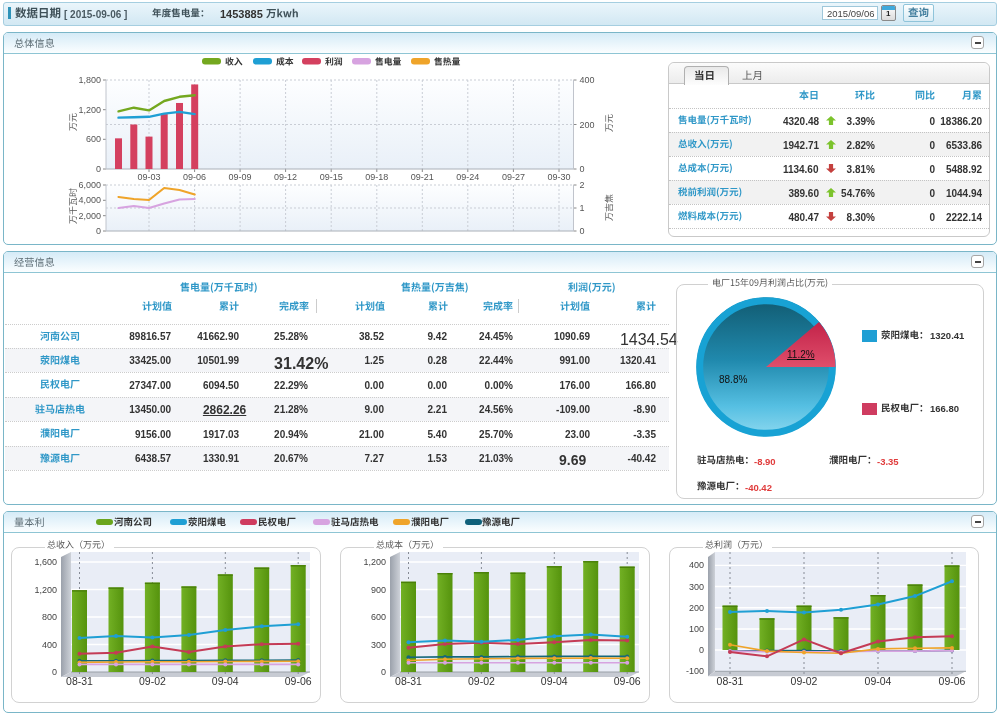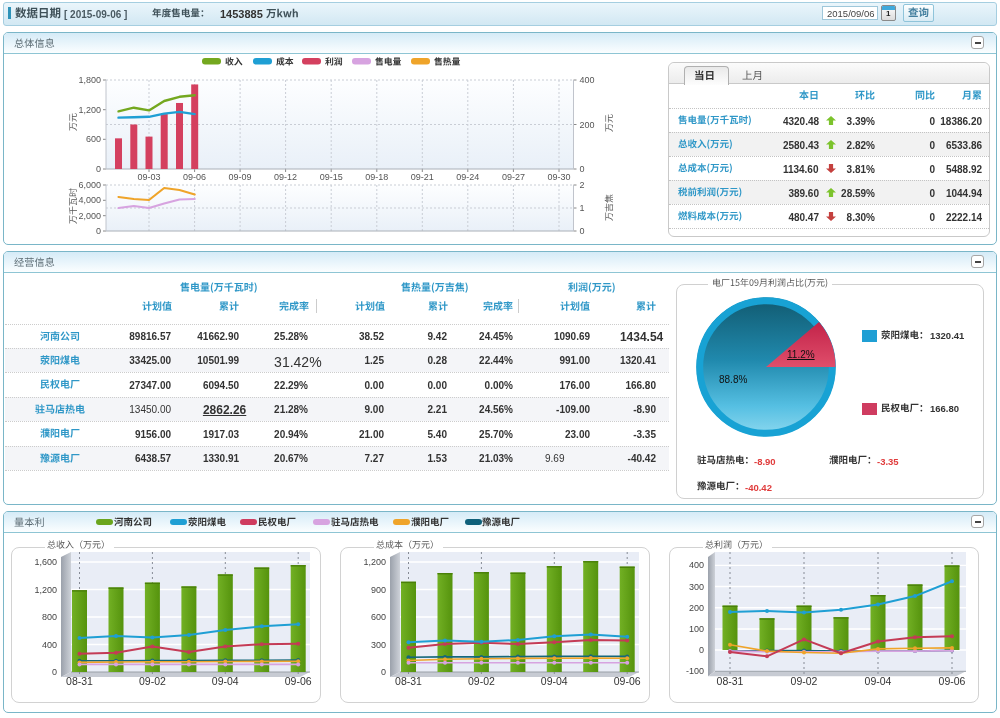--- a/index.html
+++ b/index.html
@@ -431,21 +431,21 @@
     <g fill="#2e97c7" transform="translate(0,8.36) scale(0.00950,-0.00950)">
       <use href="#g52" x="0"></use>
       <use href="#g25" x="1000"></use>
       <use href="#g26" x="2000"></use>
       <use href="#g47" x="3000"></use>
       <use href="#g10" x="3378"></use>
       <use href="#g53" x="4378"></use>
       <use href="#g51" x="5378"></use>
     </g>
   </svg>
-<div class="tx " style="left:782.9px;top:139.5px;font-size:10.0px;color:#333;font-weight:bold;">2580.43</div>
+<div class="tx " style="left:782.9px;top:139.5px;font-size:10.0px;color:#333;font-weight:bold;">1942.71</div>
 <svg class="ab" style="left:826px;top:140.0px" width="10" height="9">
     <path d="M5 0 L10 4.6 L7.1 4.6 L7.1 9 L2.9 9 L2.9 4.6 L0 4.6 Z" fill="#7cc32c"></path>
   </svg>
 <div class="tx " style="left:846.6px;top:139.5px;font-size:10.0px;color:#333;font-weight:bold;">2.82%</div>
 <div class="tx " style="left:929.4px;top:139.5px;font-size:10.0px;color:#333;font-weight:bold;">0</div>
 <div class="tx " style="left:945.9px;top:139.5px;font-size:10.0px;color:#333;font-weight:bold;">6533.86</div>
 <div class="ab" style="left:669px;top:156px;width:320px;height:24px;background:#ffffff;border-top:1px dotted #c3c3c3"></div>
 <svg class="ck" style="left:678.0px;top:163.0px" width="56" height="12">
     <g fill="#2e97c7" transform="translate(0,8.36) scale(0.00950,-0.00950)">
       <use href="#g52" x="0"></use>
@@ -474,21 +474,21 @@
       <use href="#g47" x="4000"></use>
       <use href="#g10" x="4378"></use>
       <use href="#g53" x="5378"></use>
       <use href="#g51" x="6378"></use>
     </g>
   </svg>
 <div class="tx " style="left:788.4px;top:187.5px;font-size:10.0px;color:#333;font-weight:bold;">389.60</div>
 <svg class="ab" style="left:826px;top:188.0px" width="10" height="9">
     <path d="M5 0 L10 4.6 L7.1 4.6 L7.1 9 L2.9 9 L2.9 4.6 L0 4.6 Z" fill="#7cc32c"></path>
   </svg>
-<div class="tx " style="left:841.1px;top:187.5px;font-size:10.0px;color:#333;font-weight:bold;">28.59%</div>
+<div class="tx " style="left:841.1px;top:187.5px;font-size:10.0px;color:#333;font-weight:bold;">54.76%</div>
 <div class="tx " style="left:929.4px;top:187.5px;font-size:10.0px;color:#333;font-weight:bold;">0</div>
 <div class="tx " style="left:945.9px;top:187.5px;font-size:10.0px;color:#333;font-weight:bold;">1044.94</div>
 <div class="ab" style="left:669px;top:204px;width:320px;height:24px;background:#ffffff;border-top:1px dotted #c3c3c3"></div>
 <svg class="ck" style="left:678.0px;top:211.0px" width="66" height="12">
     <g fill="#2e97c7" transform="translate(0,8.36) scale(0.00950,-0.00950)">
       <use href="#g56" x="0"></use>
       <use href="#g57" x="1000"></use>
       <use href="#g27" x="2000"></use>
       <use href="#g28" x="3000"></use>
       <use href="#g47" x="4000"></use>
@@ -604,33 +604,33 @@
       <use href="#g68" x="3000"></use>
     </g>
   </svg>
 <div class="tx " style="left:129.3px;top:331.0px;font-size:10.0px;color:#333;font-weight:bold;">89816.57</div>
 <div class="tx " style="left:197.3px;top:331.0px;font-size:10.0px;color:#333;font-weight:bold;">41662.90</div>
 <div class="tx " style="left:274.1px;top:331.0px;font-size:10.0px;color:#333;font-weight:bold;">25.28%</div>
 <div class="tx " style="left:359.0px;top:331.0px;font-size:10.0px;color:#333;font-weight:bold;">38.52</div>
 <div class="tx " style="left:427.5px;top:331.0px;font-size:10.0px;color:#333;font-weight:bold;">9.42</div>
 <div class="tx " style="left:479.1px;top:331.0px;font-size:10.0px;color:#333;font-weight:bold;">24.45%</div>
 <div class="tx " style="left:553.9px;top:331.0px;font-size:10.0px;color:#333;font-weight:bold;">1090.69</div>
-<div class="tx " style="left:619.9px;top:331.0px;font-size:12px;color:#333;font-weight:bold;">1434.54</div>
+<div class="tx " style="left:619.9px;top:331.0px;font-size:16px;color:#333;font-weight:normal;">1434.54</div>
 <div class="ab" style="left:5px;top:347.9px;width:664px;height:24.4px;background:#f4f5f8;border-top:1px dotted #ccc"></div>
 <svg class="ck" style="left:40.0px;top:354.9px" width="41" height="13">
     <g fill="#2e97c7" transform="translate(0,8.80) scale(0.01000,-0.01000)">
       <use href="#g69" x="0"></use>
       <use href="#g70" x="1000"></use>
       <use href="#g71" x="2000"></use>
       <use href="#g7" x="3000"></use>
     </g>
   </svg>
 <div class="tx " style="left:129.3px;top:355.4px;font-size:10.0px;color:#333;font-weight:bold;">33425.00</div>
 <div class="tx " style="left:197.3px;top:355.4px;font-size:10.0px;color:#333;font-weight:bold;text-align:center;">10501.99</div>
-<div class="tx " style="left:274.1px;top:355.4px;font-size:14px;color:#333;font-weight:normal;text-align:right;">31.42%</div>
+<div class="tx " style="left:274.1px;top:355.4px;font-size:16px;color:#333;font-weight:bold;text-align:right;">31.42%</div>
 <div class="tx " style="left:364.5px;top:355.4px;font-size:10.0px;color:#333;font-weight:bold;">1.25</div>
 <div class="tx " style="left:427.5px;top:355.4px;font-size:10.0px;color:#333;font-weight:bold;">0.28</div>
 <div class="tx " style="left:479.1px;top:355.4px;font-size:10.0px;color:#333;font-weight:bold;">22.44%</div>
 <div class="tx " style="left:559.4px;top:355.4px;font-size:10.0px;color:#333;font-weight:bold;">991.00</div>
 <div class="tx " style="left:619.9px;top:355.4px;font-size:10.0px;color:#333;font-weight:bold;">1320.41</div>
 <div class="ab" style="left:5px;top:372.3px;width:664px;height:24.4px;background:#fff;border-top:1px dotted #ccc"></div>
 <svg class="ck" style="left:40.0px;top:379.3px" width="41" height="13">
     <g fill="#2e97c7" transform="translate(0,8.80) scale(0.01000,-0.01000)">
       <use href="#g72" x="0"></use>
       <use href="#g73" x="1000"></use>
@@ -649,21 +649,21 @@
 <div class="ab" style="left:5px;top:396.7px;width:664px;height:24.4px;background:#f4f5f8;border-top:1px dotted #ccc"></div>
 <svg class="ck" style="left:35.0px;top:403.7px" width="51" height="13">
     <g fill="#2e97c7" transform="translate(0,8.80) scale(0.01000,-0.01000)">
       <use href="#g75" x="0"></use>
       <use href="#g76" x="1000"></use>
       <use href="#g77" x="2000"></use>
       <use href="#g31" x="3000"></use>
       <use href="#g7" x="4000"></use>
     </g>
   </svg>
-<div class="tx " style="left:129.3px;top:404.2px;font-size:10.0px;color:#333;font-weight:normal;">13450.00</div>
+<div class="tx " style="left:129.3px;top:404.2px;font-size:10.0px;color:#333;font-weight:bold;">13450.00</div>
 <div class="tx " style="left:202.9px;top:404.2px;font-size:12px;color:#333;font-weight:bold;text-decoration:underline;">2862.26</div>
 <div class="tx " style="left:274.1px;top:404.2px;font-size:10.0px;color:#333;font-weight:bold;">21.28%</div>
 <div class="tx " style="left:364.5px;top:404.2px;font-size:10.0px;color:#333;font-weight:bold;">9.00</div>
 <div class="tx " style="left:427.5px;top:404.2px;font-size:10.0px;color:#333;font-weight:bold;">2.21</div>
 <div class="tx " style="left:479.1px;top:404.2px;font-size:10.0px;color:#333;font-weight:bold;">24.56%</div>
 <div class="tx " style="left:556.1px;top:404.2px;font-size:10.0px;color:#333;font-weight:bold;">-109.00</div>
 <div class="tx " style="left:633.2px;top:404.2px;font-size:10.0px;color:#333;font-weight:bold;">-8.90</div>
 <div class="ab" style="left:5px;top:421.1px;width:664px;height:24.4px;background:#fff;border-top:1px dotted #ccc"></div>
 <svg class="ck" style="left:40.0px;top:428.1px" width="41" height="13">
     <g fill="#2e97c7" transform="translate(0,8.80) scale(0.01000,-0.01000)">
@@ -689,21 +689,21 @@
       <use href="#g7" x="2000"></use>
       <use href="#g74" x="3000"></use>
     </g>
   </svg>
 <div class="tx " style="left:134.9px;top:453.0px;font-size:10.0px;color:#333;font-weight:bold;">6438.57</div>
 <div class="tx " style="left:202.9px;top:453.0px;font-size:10.0px;color:#333;font-weight:bold;">1330.91</div>
 <div class="tx " style="left:274.1px;top:453.0px;font-size:10.0px;color:#333;font-weight:bold;">20.67%</div>
 <div class="tx " style="left:364.5px;top:453.0px;font-size:10.0px;color:#333;font-weight:bold;">7.27</div>
 <div class="tx " style="left:427.5px;top:453.0px;font-size:10.0px;color:#333;font-weight:bold;">1.53</div>
 <div class="tx " style="left:479.1px;top:453.0px;font-size:10.0px;color:#333;font-weight:bold;">21.03%</div>
-<div class="tx " style="left:545px;top:453.0px;font-size:10.0px;color:#333;font-weight:normal;">9.69</div>
+<div class="tx " style="left:559px;top:453.0px;font-size:14px;color:#333;font-weight:bold;">9.69</div>
 <div class="tx " style="left:627.6px;top:453.0px;font-size:10.0px;color:#333;font-weight:bold;">-40.42</div>
 <div class="ab" style="left:5px;top:469.9px;width:664px;height:1px;border-top:1px dotted #ccc"></div>
 <div class="ab" style="left:676px;top:284px;width:308px;height:215px;border:1px solid #d0d0d0;border-radius:8px"></div>
 <div class="ab" style="left:708px;top:278px;width:124px;height:12px;background:#fff"></div>
 <svg class="ck" style="left:712.0px;top:278.0px" width="118" height="12">
     <g fill="#555" transform="translate(0,7.92) scale(0.00900,-0.00900)">
       <use href="#g81" x="0"></use>
       <use href="#g82" x="1000"></use>
       <use href="#g83" x="2000"></use>
       <use href="#g84" x="2555"></use>

